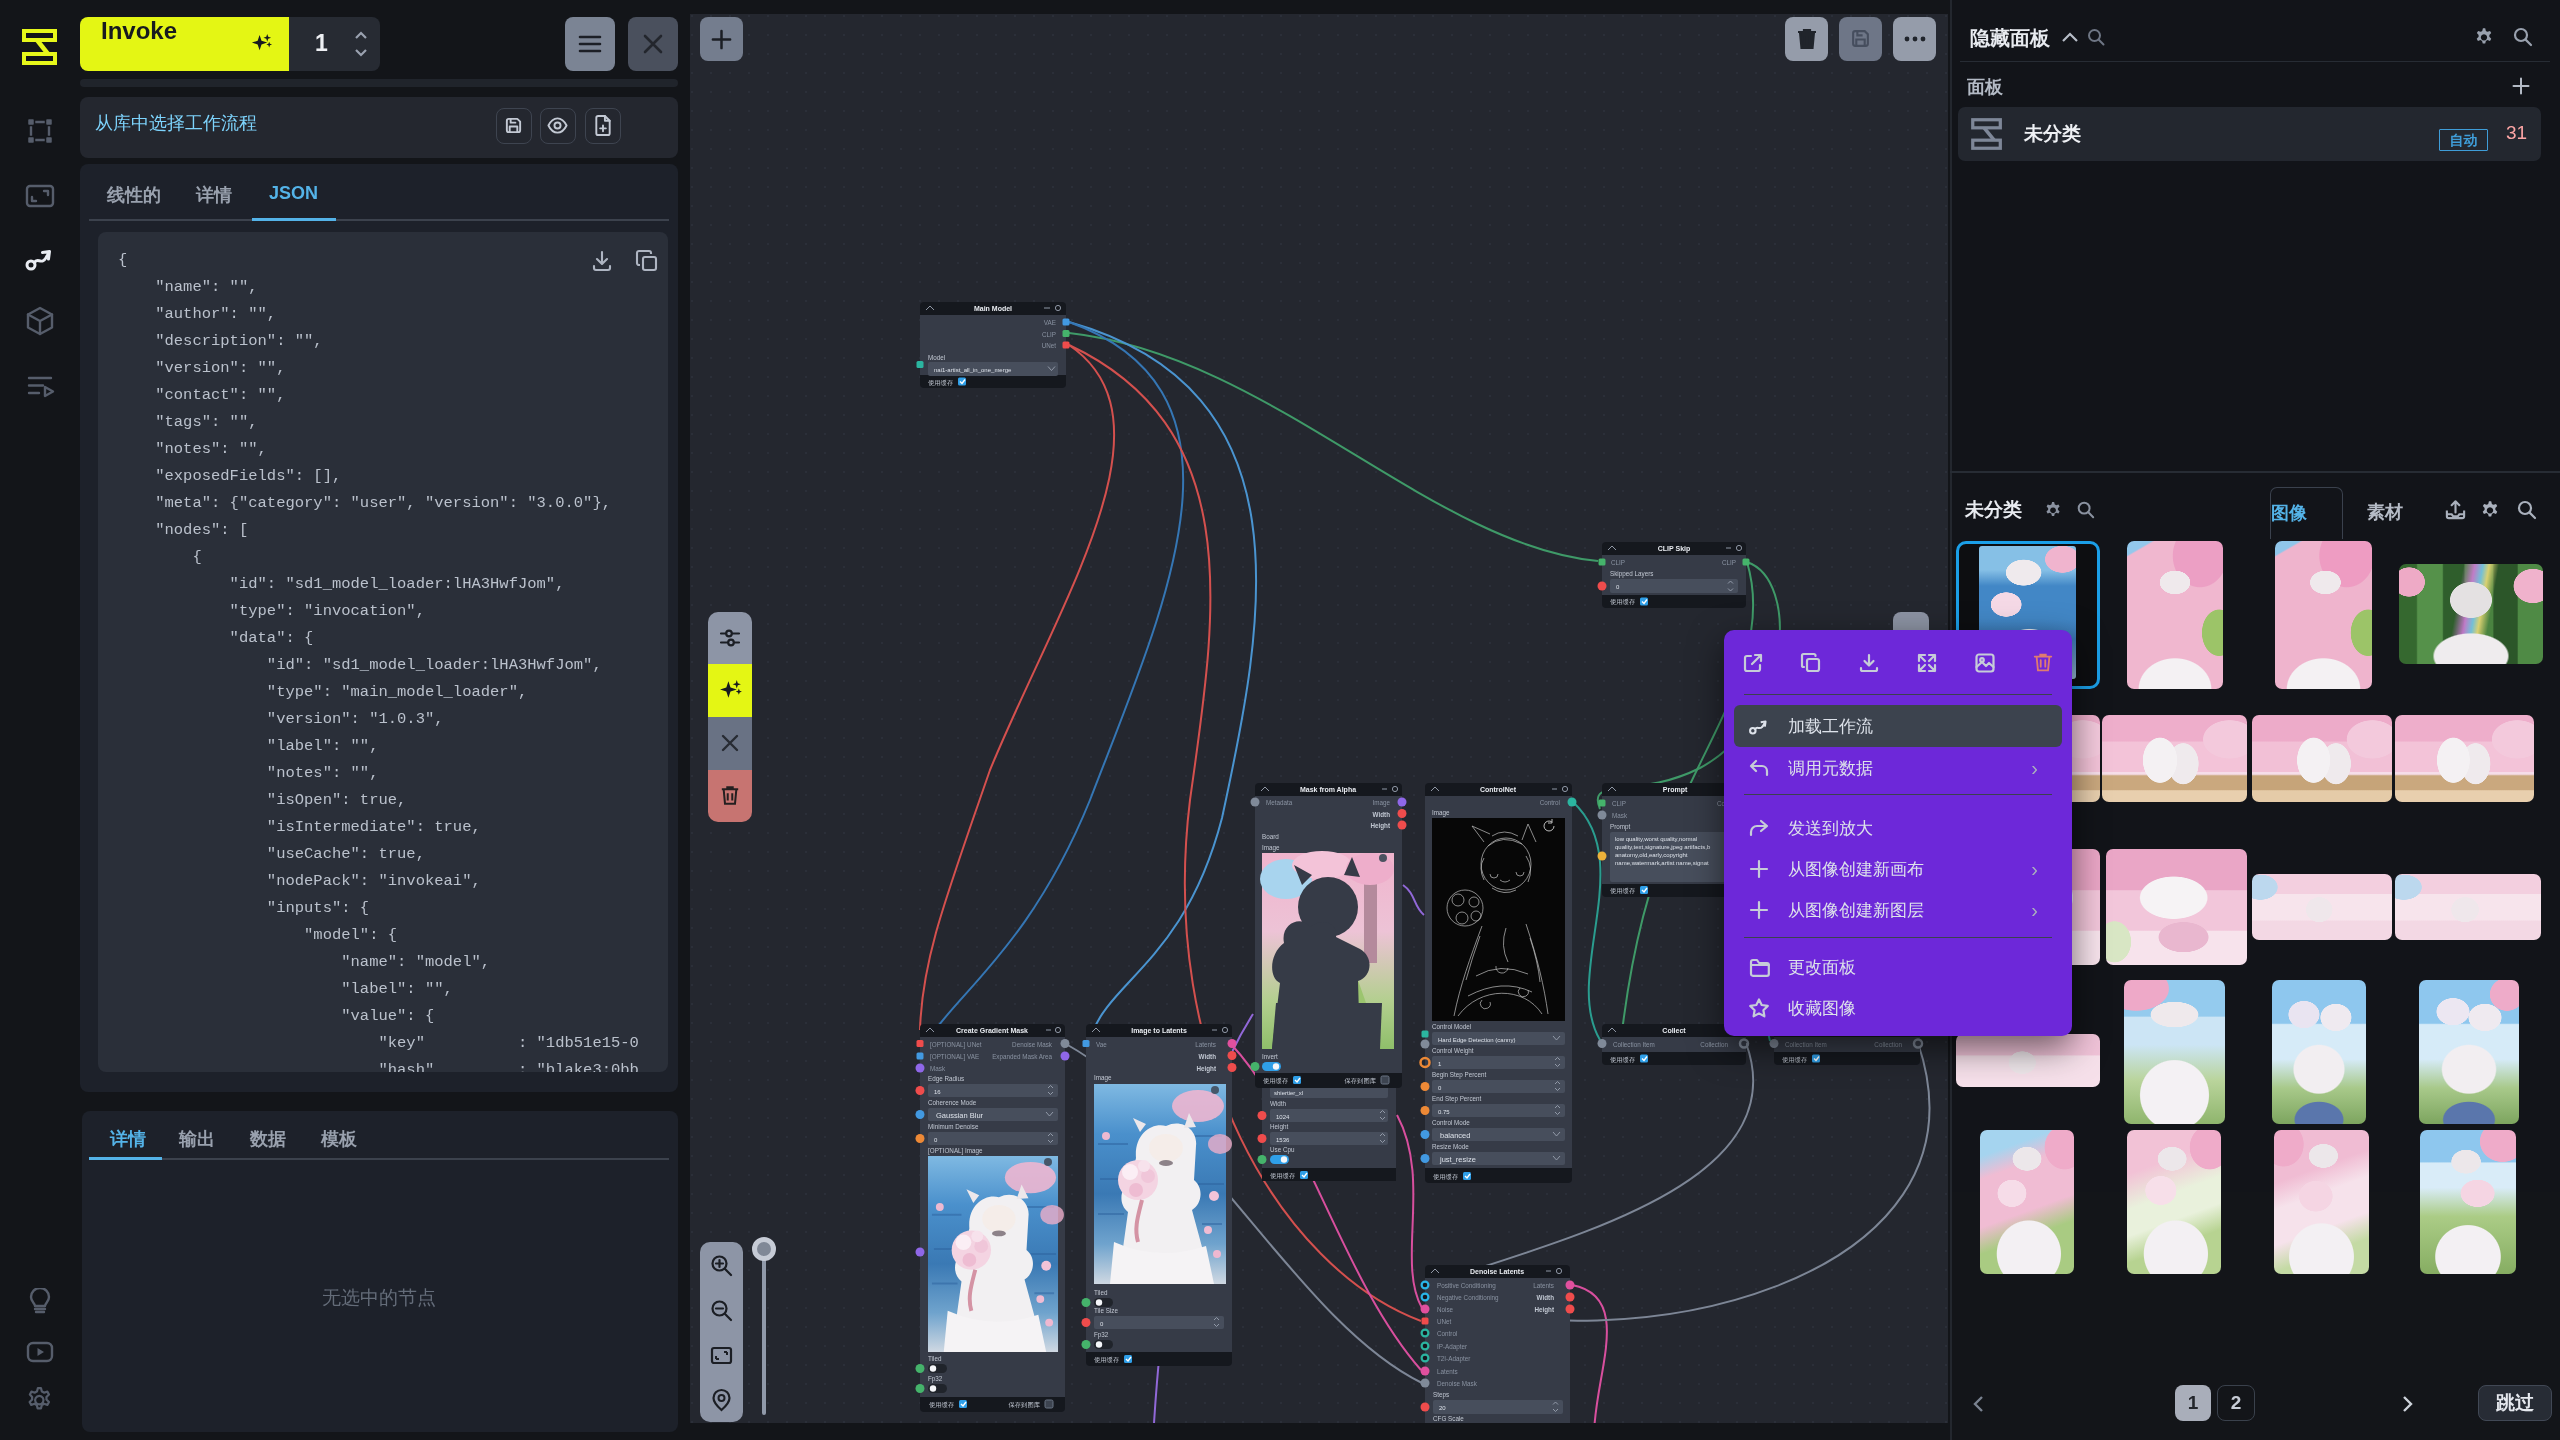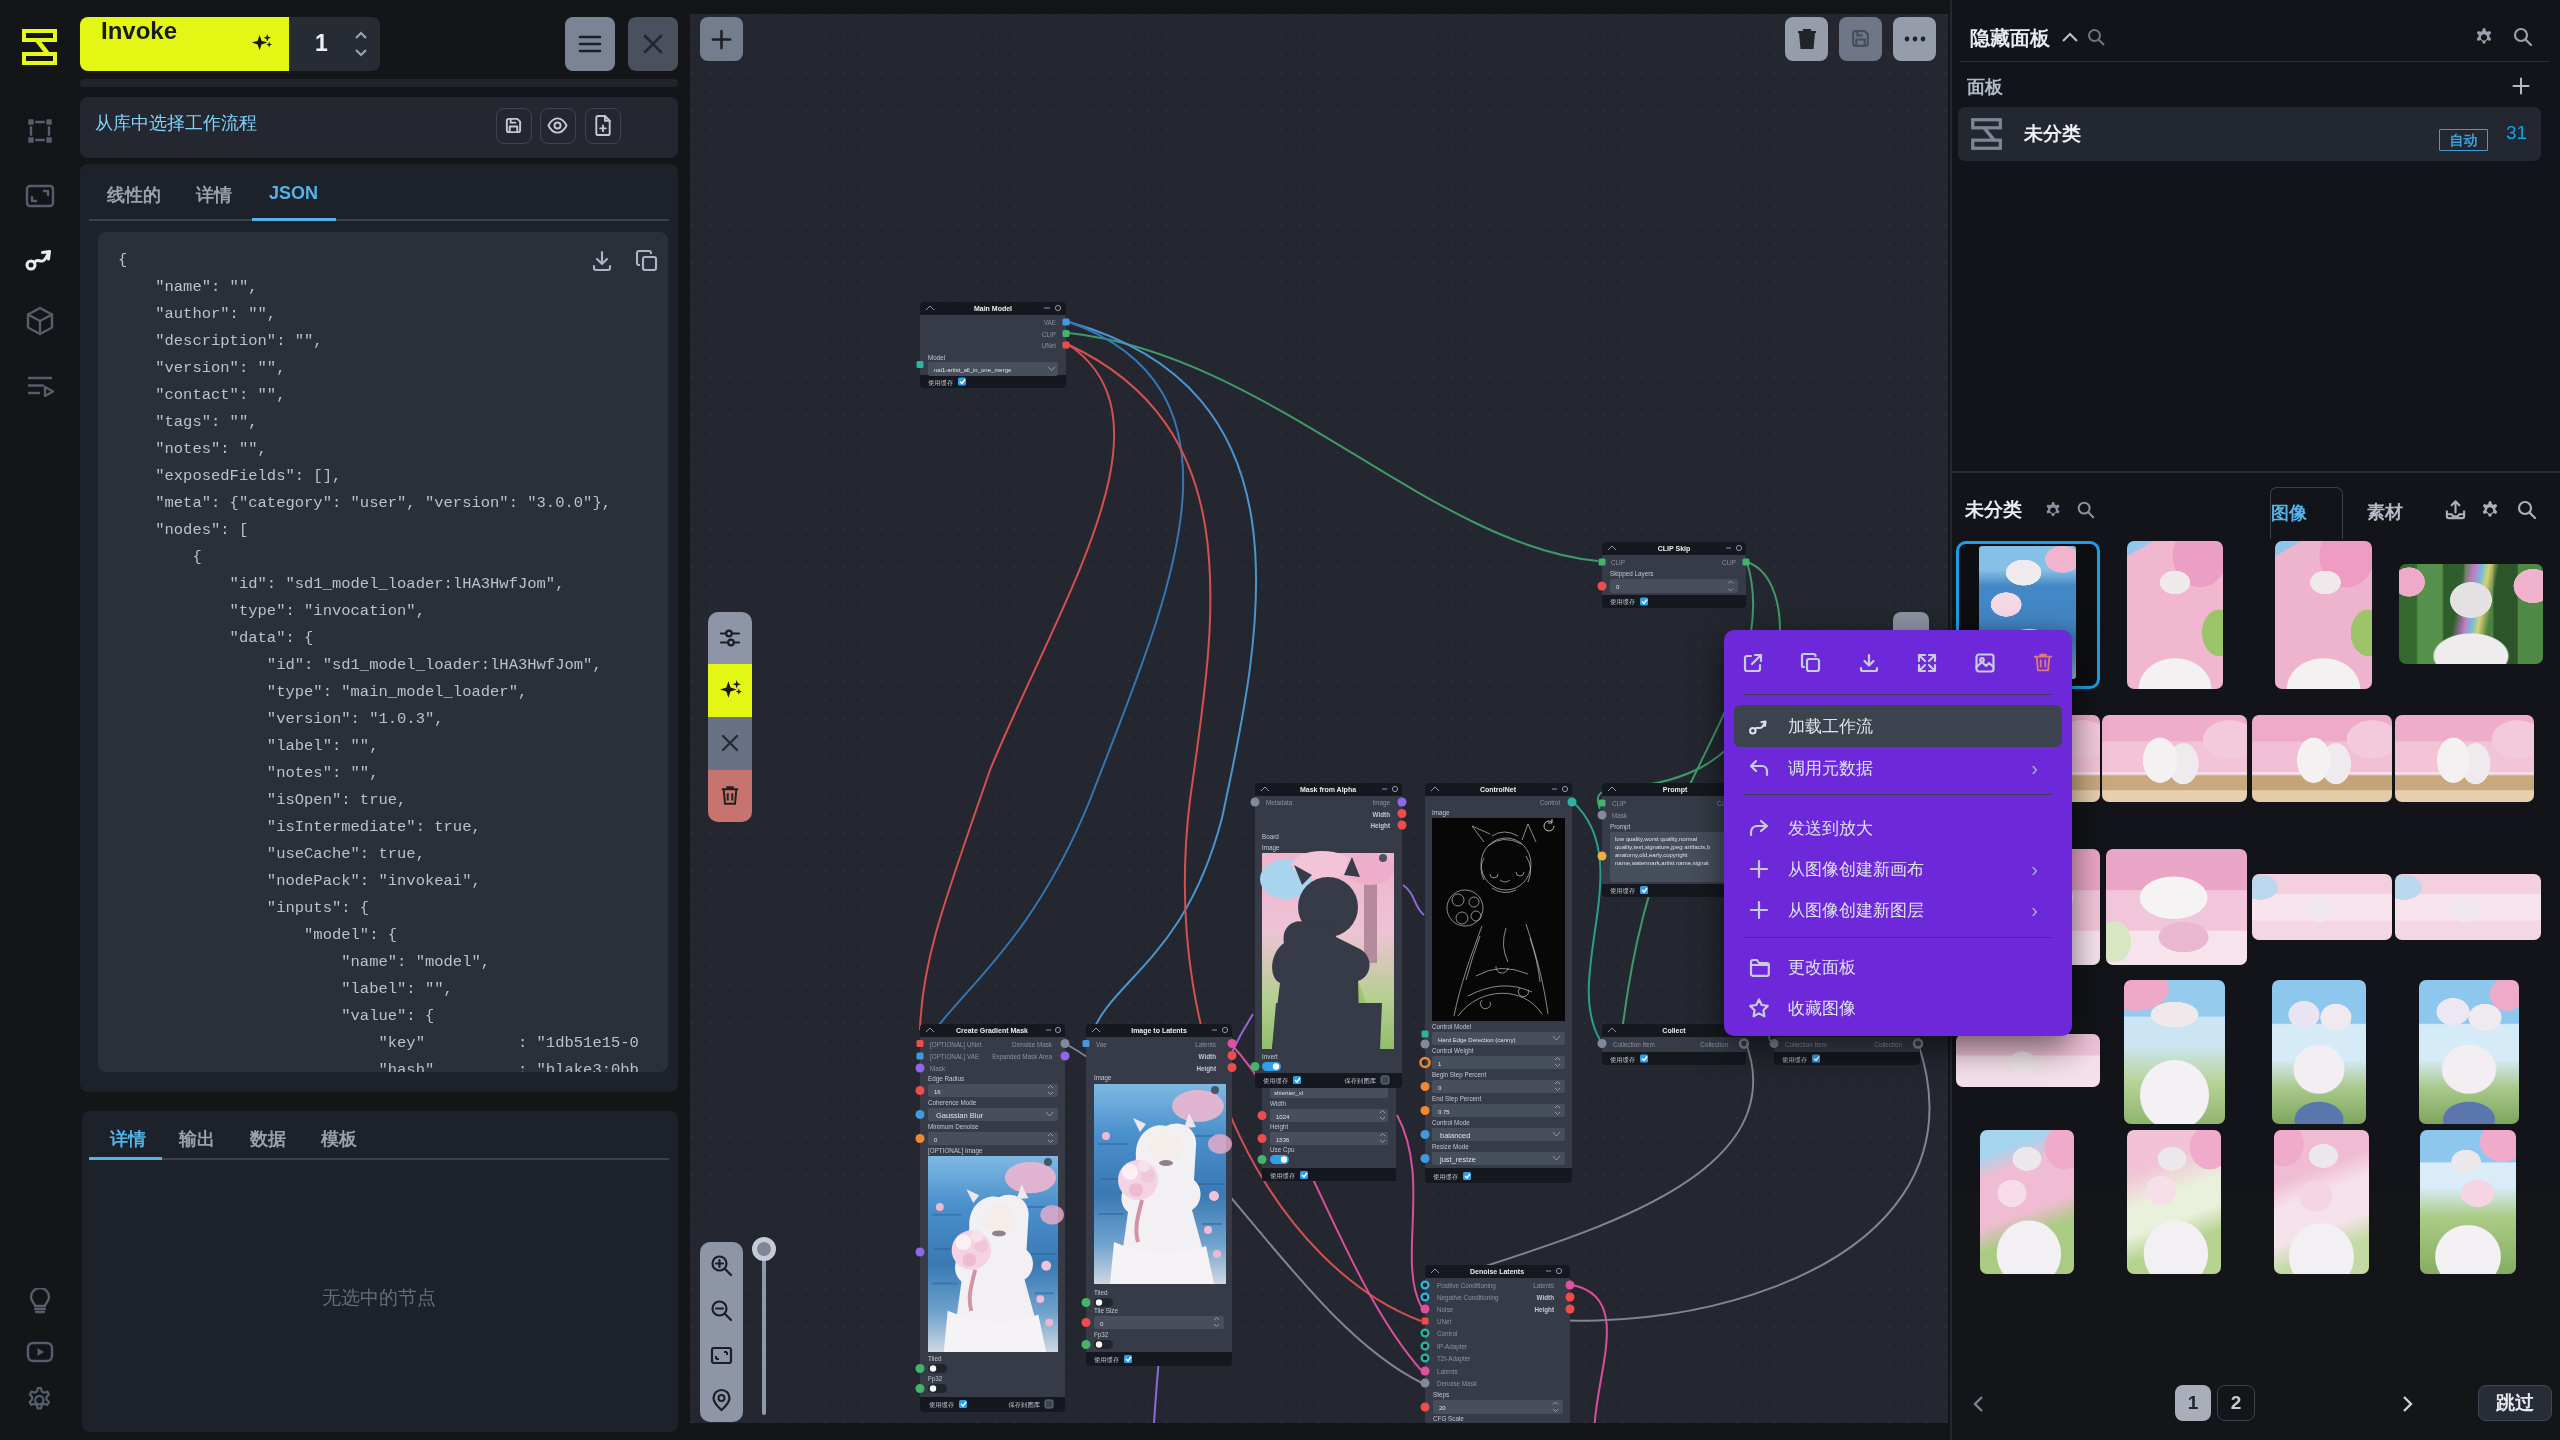--- a/index.html
+++ b/index.html
@@ -767,21 +767,21 @@
       <path d="M9,1.5 V16.5 M1.5,9 H16.5" stroke="#b3bac5" stroke-width="2" stroke-linecap="round"></path>
     </svg>
  <div class="abs" style="left:8px;top:107px;width:583px;height:54px;background:#23272f;border-radius:7px">
   <svg class="abs" style="left:9px;top:8px" width="40" height="38" viewBox="0 0 40 40">
    <rect x="5" y="5" width="29" height="8.5" fill="none" stroke="#7e8798" stroke-width="3.4"></rect>
    <rect x="5" y="26.5" width="29" height="8.5" fill="none" stroke="#7e8798" stroke-width="3.4"></rect>
    <path d="M17,13.5 L27.5,26.5" stroke="#7e8798" stroke-width="3.8" fill="none"></path>
   </svg>
   <span class="abs" style="left:66px;top:14px;color:#eef0f4;font-weight:bold;font-size:19px">未分类</span>
   <div class="abs" style="left:481px;top:22px;width:49px;height:22px;border:1.5px solid #3f9dd8;border-radius:1px;color:#3f9dd8;font-size:14px;font-weight:bold;text-align:center;line-height:20px">自动</div>
-  <span class="abs" style="left:548px;top:15px;color:#0ea5e9;font-size:19px">31</span>
+  <span class="abs" style="left:548px;top:15px;color:#fca5a5;font-size:19px">31</span>
  </div>
  <div class="abs" style="left:0px;top:471px;width:610px;height:2px;background:#272c34"></div>
 
  <span class="abs" style="left:15px;top:497px;color:#e8ebf0;font-weight:bold;font-size:19px">未分类</span>
  <svg class="abs" style="left:94px;top:500px" width="19" height="19" viewBox="0 0 24 24">
       <path d="M12,1.6 l1.4,0 .8,3 a7.6,7.6 0 0 1 1.8,1 l2.9,-.9 1.4,2.4 -2.2,2.2 a7.6,7.6 0 0 1 0,2.1 l2.2,2.2 -1.4,2.4 -2.9,-.9 a7.6,7.6 0 0 1 -1.8,1 l-.8,3 -2.8,0 -.8,-3 a7.6,7.6 0 0 1 -1.8,-1 l-2.9,.9 -1.4,-2.4 2.2,-2.2 a7.6,7.6 0 0 1 0,-2.1 L3.9,7.1 l1.4,-2.4 2.9,.9 a7.6,7.6 0 0 1 1.8,-1 l.8,-3 z M12,8.4 a3.6,3.6 0 1 0 .01,0 Z" transform="translate(-.6,1)" fill="#8a92a0" fill-rule="evenodd"></path>
     </svg>
  <svg class="abs" style="left:126px;top:500px" width="19" height="19" viewBox="0 0 21 21">
       <circle cx="9" cy="9" r="6" stroke="#8a92a0" stroke-width="2.2" fill="none"></circle>
       <path d="M13.6,13.6 L19,19" stroke="#8a92a0" stroke-width="2.2" stroke-linecap="round"></path>

